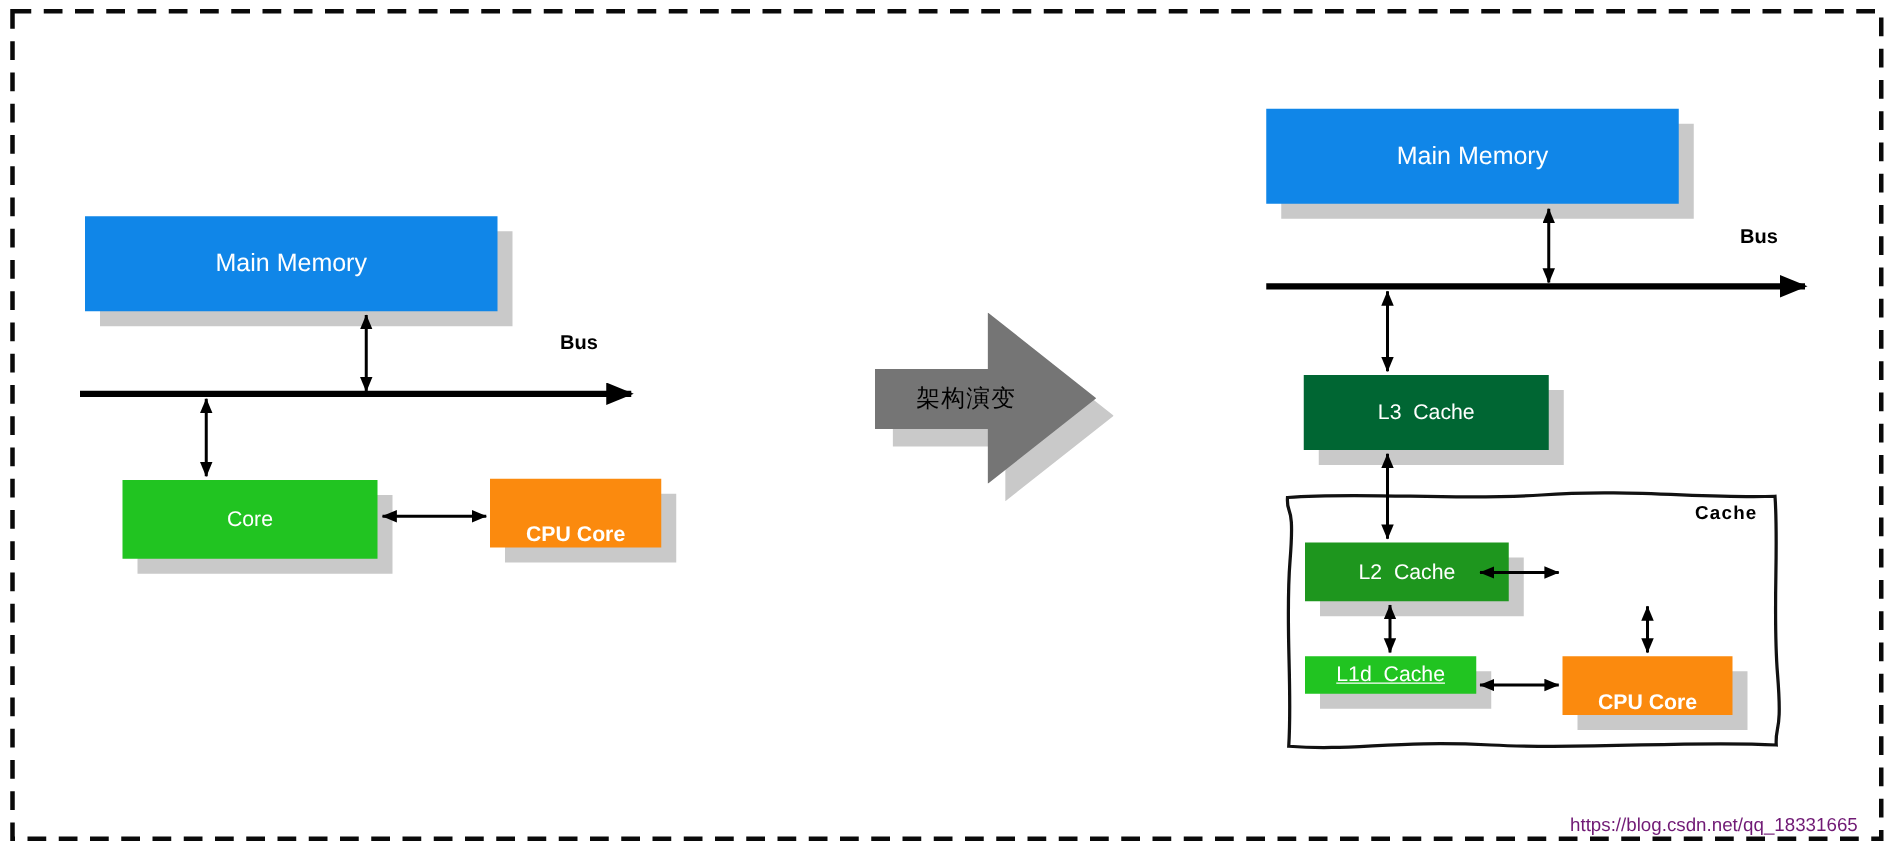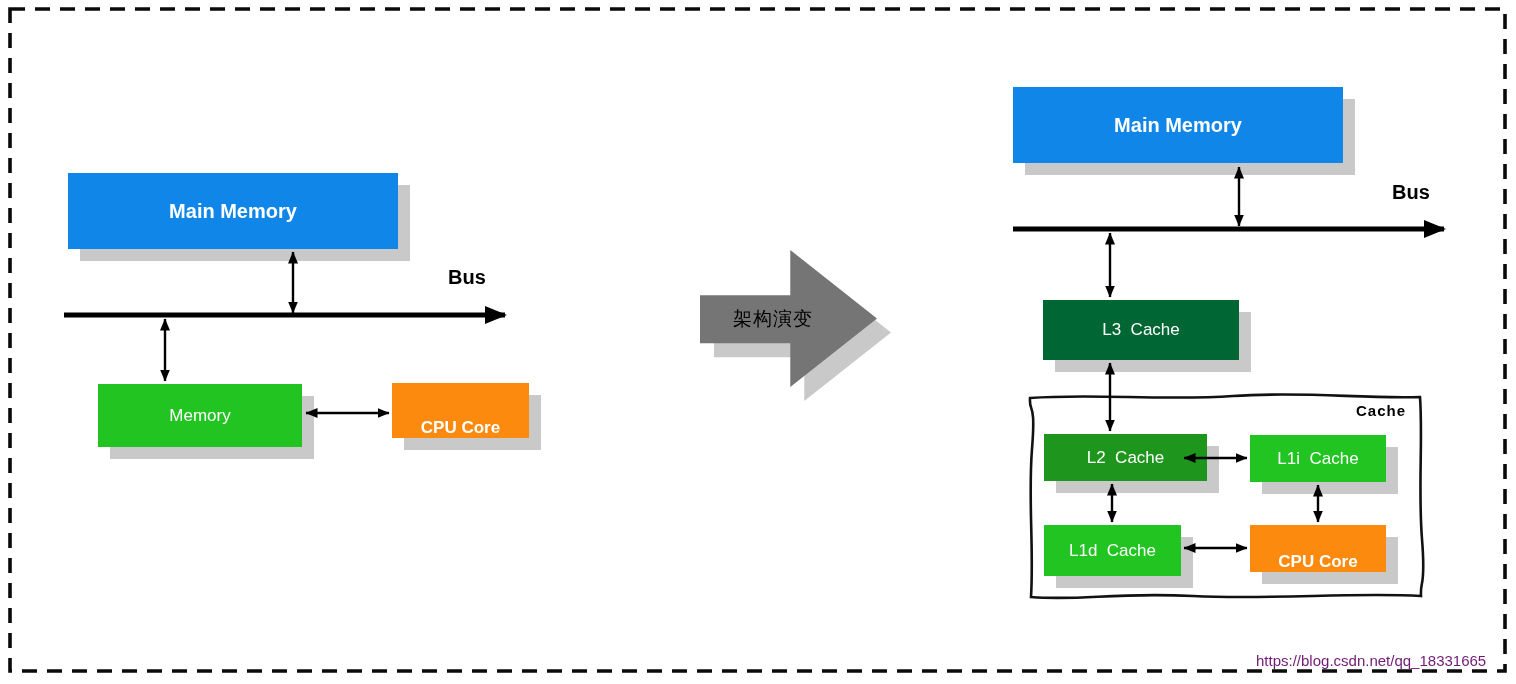--- a/index.html
+++ b/index.html
@@ -9,32 +9,32 @@
     font-family:"Liberation Sans", sans-serif;
   }
 
   
   .node {
     position:absolute; z-index:2;
     display:flex; align-items:center; justify-content:center;
     color:#ffffff; white-space:pre; text-align:center;
     box-shadow:12px 12px 0 0 var(--shadow_gray);
   }
-  .big-label   { font-size:20px; font-weight:bold; }
+  .big-label   { font-size:20px; font-weight:normal; }
   .cache-label { font-size:17px; font-weight:normal; }
   .cpu-label   { font-size:17px; font-weight:bold;align-items:flex-end; }
 
   .blue   { background:var(--memory_blue); }
   .green  { background:var(--bright_green); }
   .mgreen { background:var(--mid_green); }
   .dgreen { background:var(--dark_green); }
   .orange { background:var(--orange); }
 
   
-  .tag { position:absolute; z-index:4; color:#000; font-weight:bold; font-size:20px; }
+  .tag { position:absolute; z-index:4; color:#000; font-weight:bold; font-size:16px; }
 
   
   #core-box { position:absolute; left:1023px; top:389px; width:404px; height:216px; z-index:1; }
   #core-box svg { display:block; }
 
   
   .block-arrow-shape {
     position:absolute; width:177px; height:137px;
     clip-path:polygon(0% 33%, 51% 33%, 51% 0%, 100% 50%, 51% 100%, 51% 68%, 0% 68%);
   }
@@ -62,21 +62,21 @@
 
 <div id="canvas">
 
   <div class="node blue big-label" style="left:68px; top:173px; width:330px; height:76px;">
     <span>Main Memory</span>
   </div>
 
   <div class="tag" style="left:448px; top:266px;">Bus</div>
 
   <div class="node green cache-label" style="left:98px; top:384px; width:204px; height:63px;">
-    <span>Memory</span>
+    <span>Core</span>
   </div>
 
   <div class="node orange cpu-label" style="left:392px; top:383px; width:137px; height:55px;">
     <span>CPU Core</span>
   </div>
 
   <div id="block-arrow-shadow" class="block-arrow-shape"></div>
   <div id="block-arrow" class="block-arrow-shape">
     <div id="block-arrow-label">架构演变</div>
   </div>
@@ -98,25 +98,22 @@
                C 330,203 250,211 170,207 S 60,212 8,208
                C 11,160 5,110 9,60 S 6,25 7,9 Z" fill="#ffffff" stroke="#111111" stroke-width="2.6"></path>
     </svg>
   </div>
   <div class="tag" style="left:1356px; top:402px; font-size:15px; letter-spacing:1px;">Cache</div>
 
   <div class="node mgreen cache-label" style="left:1044px; top:434px; width:163px; height:47px;">
     <span>L2  Cache</span>
   </div>
 
-  <div class="node green cache-label" style="left:1250px; top:435px; width:136px; height:47px;">
-    <span>L1i  Cache</span>
-  </div>
 
-  <div class="node green cache-label" style="left:1044px; top:525px; width:137px; height:51px;">
+  <div class="node green cache-label" style="left:1044px; top:525px; width:137px; height:30px;text-decoration:underline;">
     <span>L1d  Cache</span>
   </div>
 
   <div class="node orange cpu-label" style="left:1250px; top:525px; width:136px; height:47px;">
     <span>CPU Core</span>
   </div>
 
   <svg id="wires" width="1516" height="684" viewBox="0 0 1516 684">
     <defs>
       <marker id="ah" markerUnits="userSpaceOnUse" markerWidth="14" markerHeight="12" refX="11.5" refY="5" orient="auto-start-reverse">

